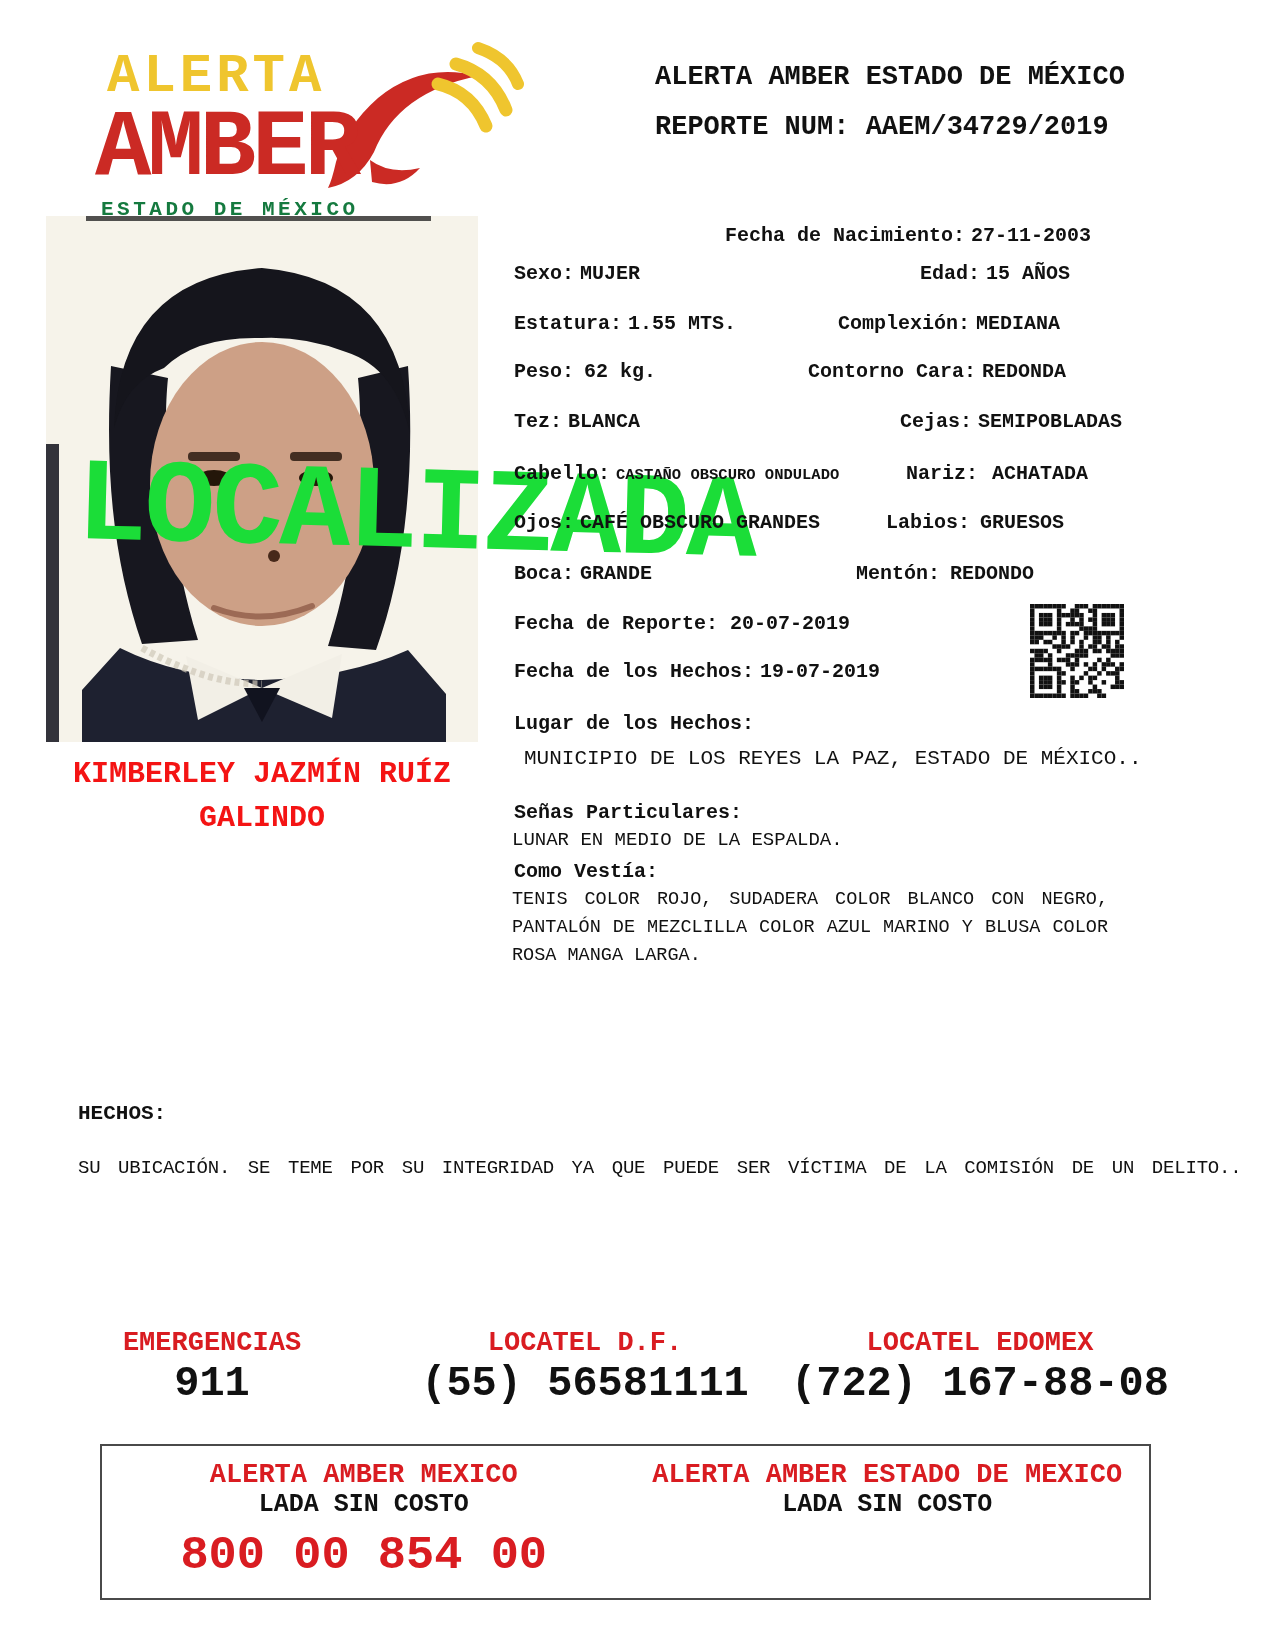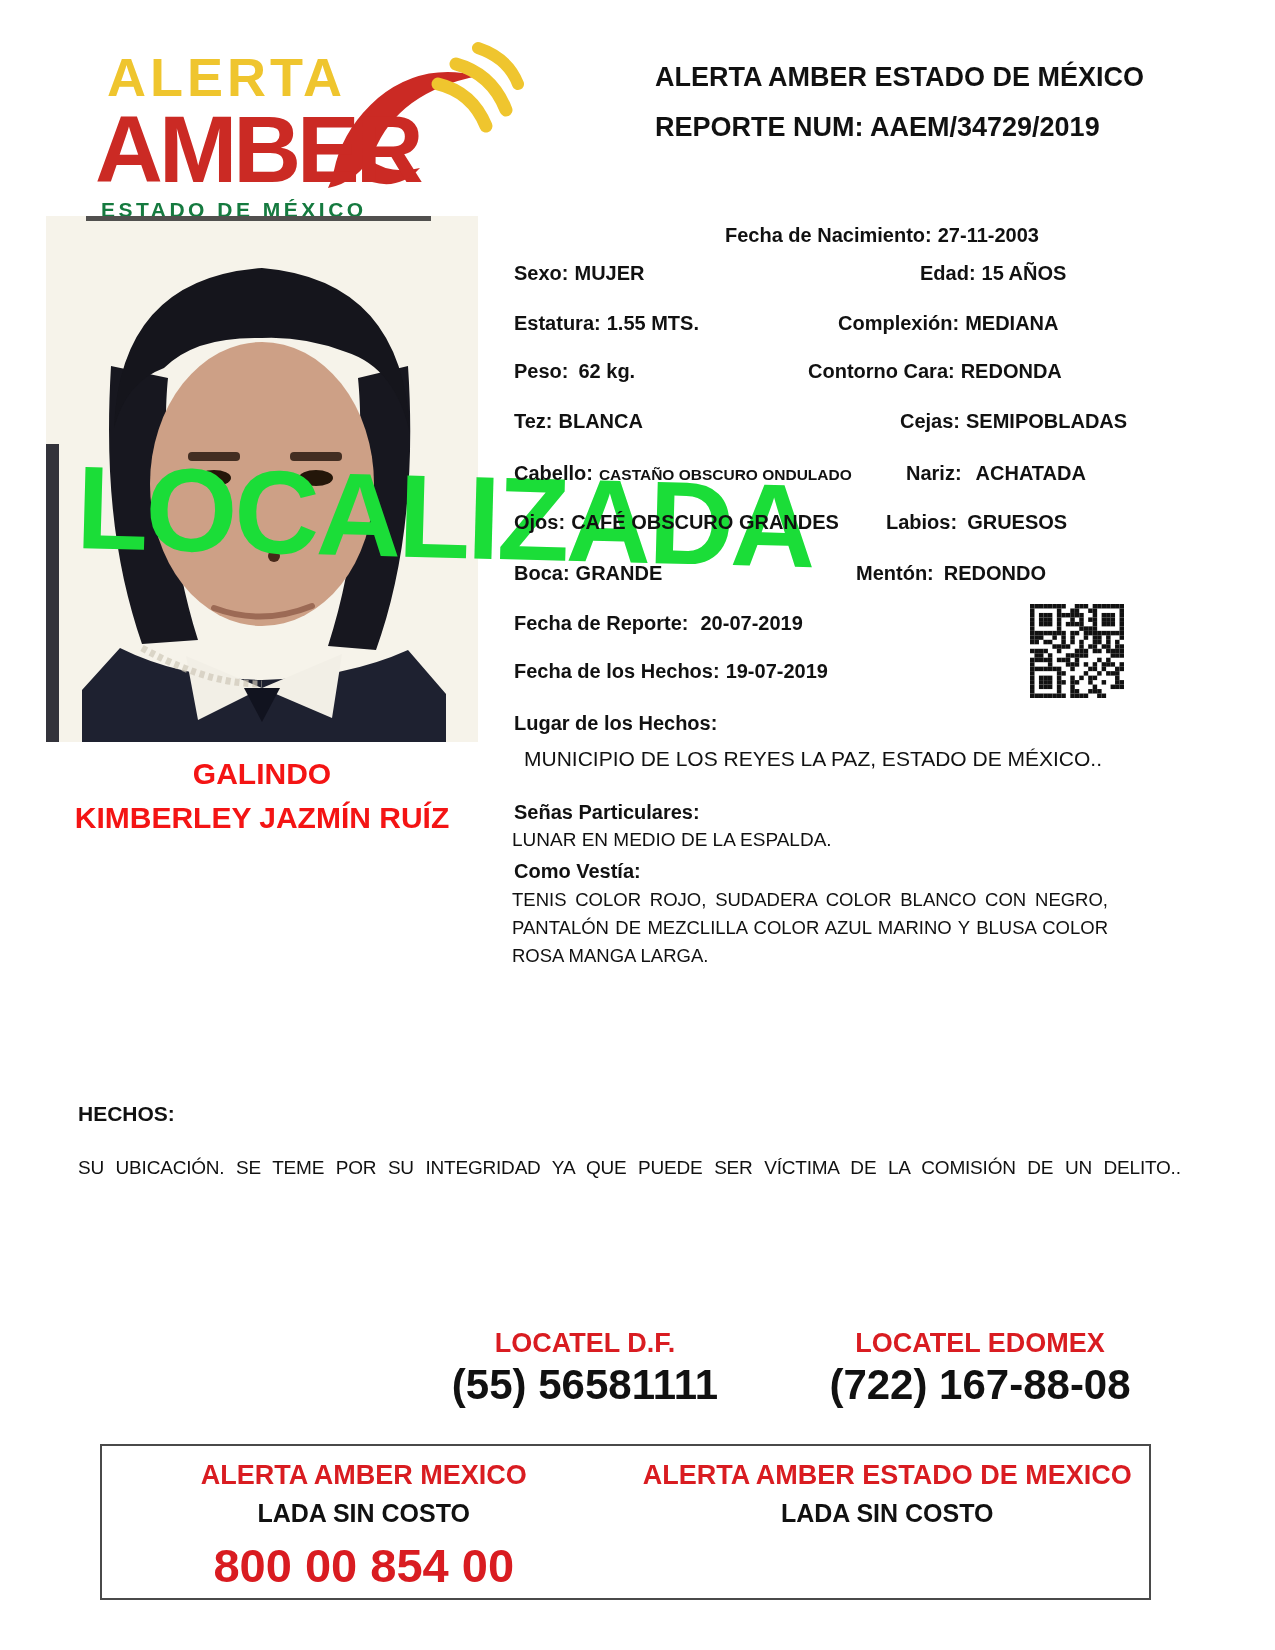--- a/index.html
+++ b/index.html
@@ -1,17 +1,17 @@
 <!DOCTYPE html>
 <html style="--accent-red: #d91c21; --name-red: #f41414; --watermark-green: #1bdd38; --logo-yellow: #efc52e; --logo-red: #cb2a24; --logo-green: #157a3f; --text-black: #111111;"><head>
 <meta charset="utf-8">
 <style>
   html,body{margin:0;padding:0;background:#fff;}
   .page{position:relative;width:1275px;height:1610px;background:#fff;overflow:hidden;
-        font-family:Liberation Sans, sans-serif;color:var(--text-black,#111);}
+        font-family:Liberation Mono, monospace;color:var(--text-black,#111);}
 
   
   .logo{position:absolute;left:95px;top:40px;width:360px;height:180px;}
   .logo-swoosh{position:absolute;left:215px;top:0;width:215px;height:175px;}
   .logo-alerta{position:absolute;left:12px;top:6px;font-size:54px;font-weight:bold;
                letter-spacing:4px;color:var(--logo-yellow,#efc52e);}
   .logo-amber{position:absolute;left:0px;top:56px;font-size:94px;font-weight:bold;
               letter-spacing:-4px;color:var(--logo-red,#cb2a24);}
   .logo-estado{position:absolute;left:6px;top:158px;font-size:21px;font-weight:bold;
                letter-spacing:3.5px;color:var(--logo-green,#157a3f);}
@@ -60,21 +60,21 @@
   .em-number{font-size:42px;font-weight:bold;color:#111;margin-top:2px;white-space:nowrap;}
   .em1{left:62px;top:1328px;width:300px;}
   .em2{left:420px;top:1328px;width:330px;}
   .em3{left:790px;top:1328px;width:380px;}
 
   
   .lada-box{position:absolute;left:100px;top:1444px;width:1047px;height:152px;
             border:2px solid #4a4a4a;display:flex;z-index:2;}
   .lada-cell{width:50%;text-align:center;padding-top:14px;}
   .lada-title{font-size:27px;font-weight:bold;color:var(--accent-red,#e3201f);white-space:nowrap;}
-  .lada-sub{font-size:25px;font-weight:bold;color:#111;margin-top:8px;}
+  .lada-sub{font-size:25px;font-weight:bold;color:#111;margin-top:0px;}
   .lada-number{font-size:47px;font-weight:bold;color:var(--accent-red,#e3201f);margin-top:10px;white-space:nowrap;}
 </style>
 </head>
 <body>
 
 <div class="page">
 
   <div class="logo">
     <svg class="logo-swoosh" viewBox="0 0 215 175">
       <path d="M18,148 Q48,142 64,112 Q88,52 168,36 Q112,22 68,58 Q36,86 26,122 Q22,140 18,148 Z" fill="#cb2a24"></path>
@@ -108,22 +108,22 @@
       <path d="M168,392 Q216,410 266,390" stroke="#9c6a55" stroke-width="6" fill="none" stroke-linecap="round"></path>
       <path d="M36,474 L74,432 Q134,462 216,464 Q300,462 362,434 L400,478 L400,526 L36,526 Z" fill="#1e2130"></path>
       <path d="M140,440 L216,472 L152,504 Z" fill="#f2efe6"></path>
       <path d="M296,438 L216,472 L286,502 Z" fill="#f2efe6"></path>
       <path d="M198,472 L216,506 L234,472 Z" fill="#11131f"></path>
       <path d="M96,432 C150,462 188,468 216,468" stroke="#cfc8b8" stroke-width="7" stroke-dasharray="5 4" fill="none" opacity="0.7"></path>
     </svg>
   </div>
 
   <div class="name">
+    <div>KIMBERLEY JAZMÍN RUÍZ</div>
     <div>GALINDO</div>
-    <div>KIMBERLEY JAZMÍN RUÍZ</div>
   </div>
 
   <div class="watermark">LOCALIZADA</div>
 
   <div class="f" style="left:725px;top:224px">
     <span>Fecha de Nacimiento:</span><span class="v">27-11-2003</span>
   </div>
 
   <div class="f" style="left:514px;top:262px">
     <span>Sexo:</span><span class="v">MUJER</span>
@@ -440,20 +440,24 @@
   <div class="body-line" style="left:512px;top:829px;font-size:19px">LUNAR EN MEDIO DE LA ESPALDA.</div>
 
   <div class="sec-label" style="left:514px;top:860px">Como Vestía:</div>
   <div class="body-line jline" style="left:512px;top:917px">PANTALÓN DE MEZCLILLA COLOR AZUL MARINO Y BLUSA COLOR</div>
   <div class="body-line jline" style="left:512px;top:889px">TENIS COLOR ROJO, SUDADERA COLOR BLANCO CON NEGRO,</div>
   <div class="body-line" style="left:512px;top:945px">ROSA MANGA LARGA.</div>
 
   <div class="hechos-label">HECHOS:</div>
   <div class="hechos-l2">SU UBICACIÓN. SE TEME POR SU INTEGRIDAD YA QUE PUEDE SER VÍCTIMA DE LA COMISIÓN DE UN DELITO..</div>
 
+  <div class="em-col em1">
+    <div class="em-label">EMERGENCIAS</div>
+    <div class="em-number">911</div>
+  </div>
   <div class="em-col em2">
     <div class="em-label">LOCATEL D.F.</div>
     <div class="em-number">(55) 56581111</div>
   </div>
   <div class="em-col em3">
     <div class="em-label">LOCATEL EDOMEX</div>
     <div class="em-number">(722) 167-88-08</div>
   </div>
 
   <div class="lada-box">

